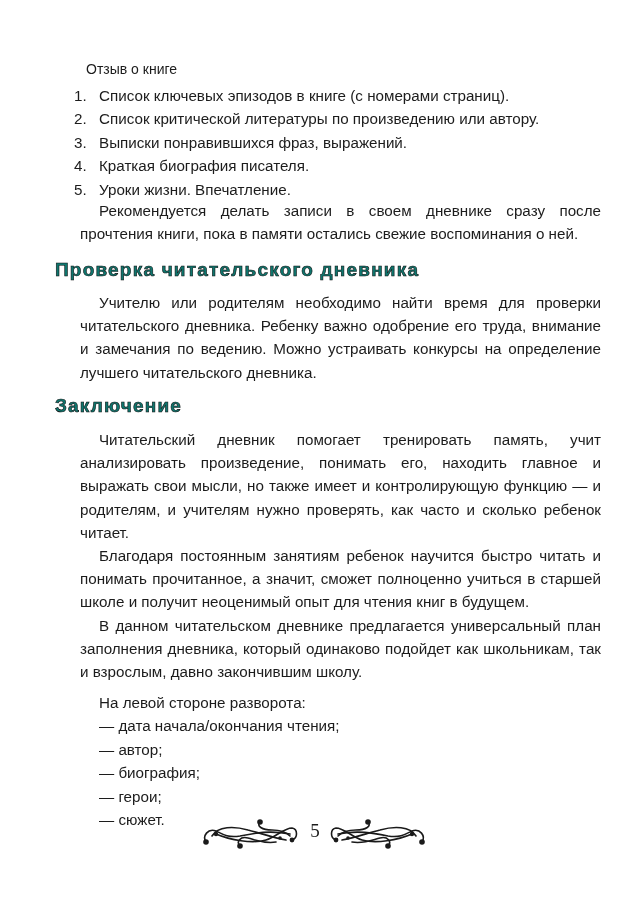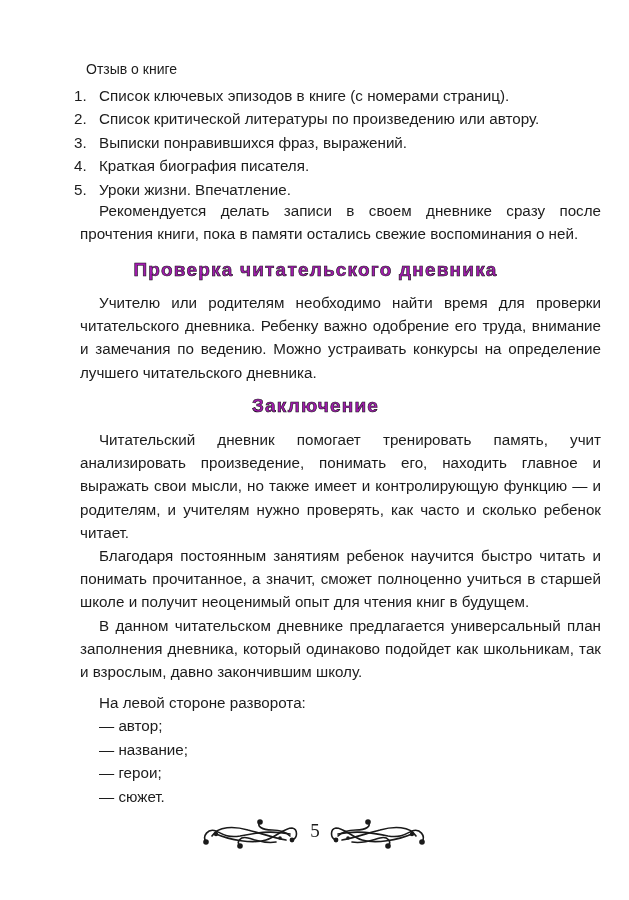--- a/index.html
+++ b/index.html
@@ -6,22 +6,22 @@
   body { width: 629px; height: 900px; position: relative; overflow: hidden;
          font-family: "Liberation Sans", "DejaVu Sans", sans-serif; color: #1c1c1c; }
   .page { position: absolute; left: 55px; top: 0; width: 521px; }
   .txt { font-size: 15.2px; line-height: 23.2px; }
   .review-title { position: absolute; left: 31px; top: 57px; font-size: 14px; line-height: 24px; }
   .numlist { position: absolute; left: 19px; top: 84px; width: 502px; margin: 0; padding: 0; list-style: none; }
   .numlist li { height: 23.4px; display: flex; }
   .numlist .num { width: 25px; flex: none; }
   .para { text-align: justify; text-align-last: left; margin: 0; text-indent: 19px; }
   .block { position: absolute; left: 14px; width: 521px; margin-left: 11px; }
-  .heading { position: absolute; left: 0; width: 521px; text-align: center;
-             font-weight: bold; font-size: 19px; letter-spacing: 1.2px; color: #a21caf;
+  .heading { position: absolute; left: 0; width: 521px; 
+             font-weight: bold; font-size: 19px; letter-spacing: 1.2px; color: #0f766e;
              -webkit-text-stroke: 0.6px #111; }
   .subhead { font-weight: normal; margin: 0; padding-left: 19px; }
   .dashlist { list-style: none; margin: 0; padding: 0 0 0 19px; }
   .dashlist li { height: 23.4px; }
   .footer { position: absolute; left: 0; top: 812px; width: 629px; height: 44px; }
   .orn { position: absolute; top: 4px; width: 100px; height: 36px; }
   .orn-left { left: 200px; }
   .orn-right { left: 328px; transform: scaleX(-1); }
   .pagenum { position: absolute; left: 305px; top: 8px; width: 20px; text-align: center;
              font-family: "Liberation Serif", serif; font-size: 19px; }
@@ -67,22 +67,23 @@
   </div>
 
   <div class="heading" style="top:395px;">Заключение</div>
 
   <div class="block txt" style="top:428px;">
     <p class="para">Читательский дневник помогает тренировать память, учит анализировать произведение, понимать его, находить главное и выражать свои мысли, но также имеет и контролирующую функцию — и родителям, и учителям нужно проверять, как часто и сколько ребенок читает.</p>
     <p class="para">Благодаря постоянным занятиям ребенок научится быстро читать и понимать прочитанное, а значит, сможет полноценно учиться в старшей школе и получит неоценимый опыт для чтения книг в будущем.</p>
     <p class="para">В данном читательском дневнике предлагается универсальный план заполнения дневника, который одинаково подойдет как школьникам, так и взрослым, давно закончившим школу.</p>
     <p class="subhead" style="margin-top:8px;">На левой стороне разворота:</p>
     <ul class="dashlist">
+      <li>— дата начала/окончания чтения;</li>
       <li>— автор;</li>
-      <li>— название;</li>
+      <li>— биография;</li>
       <li>— герои;</li>
       <li>— сюжет.</li>
     </ul>
   </div>
 </div>
 
 <div class="footer">
   <svg class="orn orn-left" viewBox="0 0 100 36">
     <g fill="none" stroke="#1a1a1a" stroke-width="1.6" stroke-linecap="round">
       <path d="M6 26 C2 20, 8 12, 16 15 C22 18, 28 22, 40 20 C55 17, 70 14, 90 18"></path>

